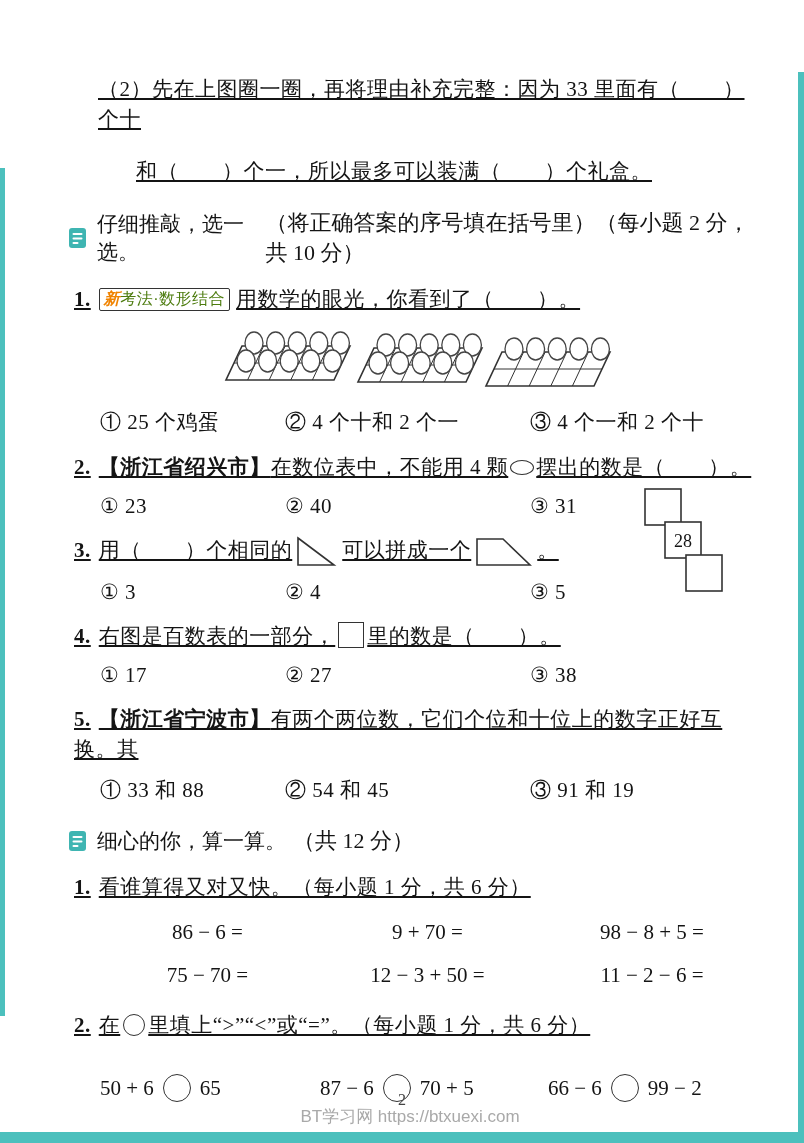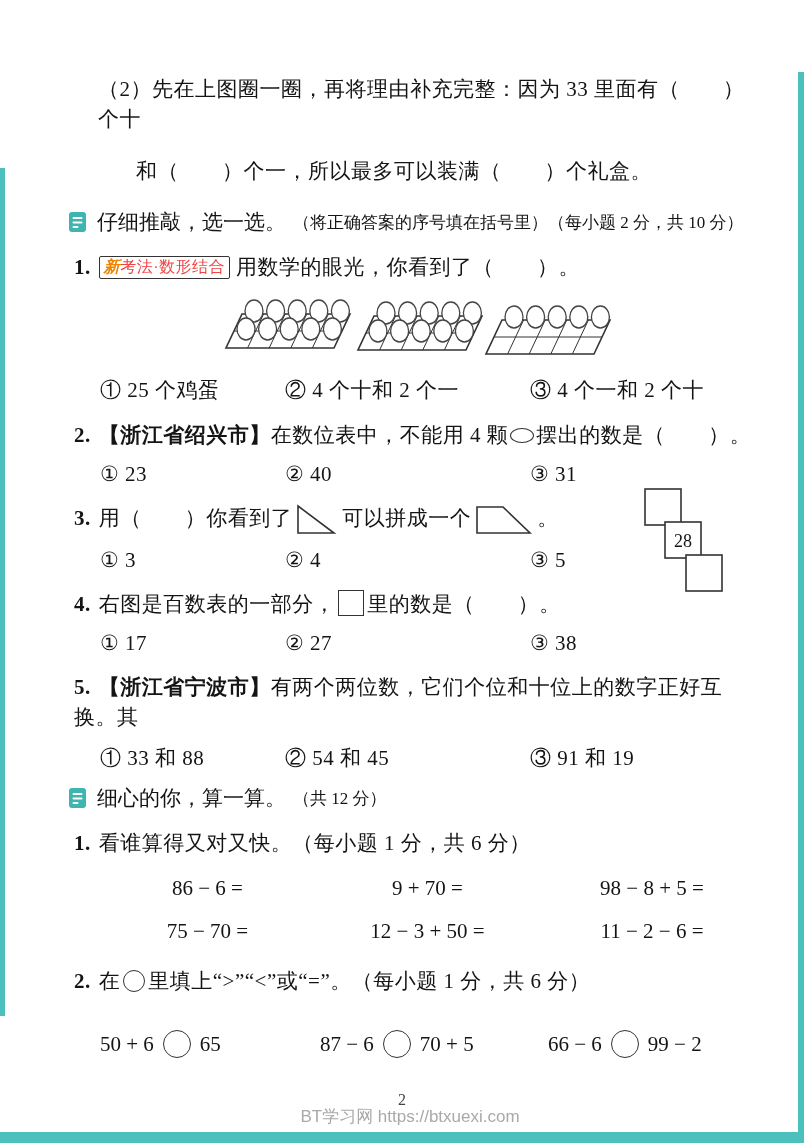--- a/index.html
+++ b/index.html
@@ -5,34 +5,34 @@
   html,body{margin:0;padding:0;background:#fff;}
   .paper{
     position:relative;width:804px;height:1143px;background:#fff;overflow:hidden;
     font-family:"Liberation Serif","DejaVu Serif",serif;color:#141414;
   }
   .edge{position:absolute;background:#4cc0bd;}
   .edge-left{left:0;top:168px;width:5px;height:848px;}
   .edge-right{right:0;top:72px;width:6px;height:1071px;}
   .edge-bottom{left:0;bottom:0;width:100%;height:11px;}
   .content{padding:74px 40px 0 74px;position:relative;}
-  .line{font-size:21px;line-height:30px;letter-spacing:.5px;}
+  .line{font-size:21px;line-height:30px;letter-spacing:.5px;text-decoration:underline;}
   .intro1{margin-left:24px;}
   .intro2{margin-left:62px;margin-top:22px;}
   .sec-h{margin-top:22px;margin-left:-8px;font-size:21px;display:flex;align-items:center;gap:7px;}
   .sec-title{font-weight:normal;font-family:"Liberation Sans","DejaVu Sans",sans-serif;font-size:21px;}
-  .sec-note{font-size:17px;}
+  .sec-note{font-size:22px;}
   .qline{margin-top:16px;}
   .qnum{font-weight:bold;margin-right:8px;}
   .src{font-weight:bold;}
   .badge{display:inline-block;border:1.5px solid #333;border-radius:2px;padding:0 4px 1px 4px;
     font-size:16px;line-height:20px;vertical-align:2px;margin-right:6px;
     font-family:"Liberation Sans","DejaVu Sans",sans-serif;}
   .badge .new{color:#f08300;font-style:italic;font-weight:bold;}
-  .badge .rest{color:#ef4444;}
+  .badge .rest{color:#4d7c0f;}
   .opts{display:grid;margin-left:26px;margin-top:12px;font-size:21px;letter-spacing:.5px;}
   .opts-wide{grid-template-columns:185px 245px auto;}
   .eggs-wrap{margin:10px auto 0 auto;display:block;}
   .calc{display:grid;grid-template-columns:215px 225px auto;margin-left:26px;margin-top:18px;font-size:21px;text-align:center;}
   .cmp{display:grid;grid-template-columns:220px 228px auto;margin-left:26px;margin-top:34px;font-size:21px;align-items:center;}
   .cmp-circle{display:inline-block;width:26px;height:26px;border:1.6px solid #333;border-radius:50%;
     vertical-align:-7px;margin:0 9px;}
   .oval{display:inline-block;width:22px;height:13px;border:1.5px solid #333;border-radius:50%;
     vertical-align:-1px;margin:0 2px;}
   .circle-sm{display:inline-block;width:20px;height:20px;border:1.5px solid #333;border-radius:50%;
@@ -137,21 +137,21 @@
     <div class="line qline">
       <span class="qnum">2.</span><span class="src">【浙江省绍兴市】</span><span>在数位表中，不能用 4 颗</span><span class="oval"></span><span>摆出的数是（　　）。</span>
     </div>
     <div class="opts opts-wide">
       <span>① 23</span>
       <span>② 40</span>
       <span>③ 31</span>
     </div>
 
     <div class="line qline">
-      <span class="qnum">3.</span><span>用（　　）你看到了</span><svg class="shape" width="42" height="32" viewBox="0 0 42 32">
+      <span class="qnum">3.</span><span>用（　　）个相同的</span><svg class="shape" width="42" height="32" viewBox="0 0 42 32">
         <path d="M2,2 L38,29 L2,29 Z" fill="#fff" stroke="#333" stroke-width="1.6"></path>
         </svg><span>可以拼成一个</span><svg class="shape" width="58" height="32" viewBox="0 0 58 32">
         <path d="M2,3 L28,3 L55,29 L2,29 Z" fill="#fff" stroke="#333" stroke-width="1.6"></path>
         </svg><span>。</span>
     </div>
     <div class="opts opts-wide">
       <span>① 3</span>
       <span>② 4</span>
       <span>③ 5</span>
     </div>
@@ -167,21 +167,21 @@
 
     <div class="line qline">
       <span class="qnum">5.</span><span class="src">【浙江省宁波市】</span><span>有两个两位数，它们个位和十位上的数字正好互换。其</span>
     </div>
     <div class="opts opts-wide">
       <span>① 33 和 88</span>
       <span>② 54 和 45</span>
       <span>③ 91 和 19</span>
     </div>
 
-    <div class="sec-h" style="margin-top:12px;">
+    <div class="sec-h" style="margin-top:22px;">
       <span style="display:inline-flex;">
         <svg width="24" height="24" viewBox="0 0 24 24">
           <rect x="3" y="2" width="17" height="20" rx="3" fill="#3fb5b2"></rect>
           <rect x="6.5" y="7" width="10" height="2" rx="1" fill="#fff"></rect>
           <rect x="6.5" y="11.5" width="10" height="2" rx="1" fill="#fff"></rect>
           <rect x="6.5" y="16" width="6" height="2" rx="1" fill="#fff"></rect>
         </svg>
       </span>
       <span class="sec-title">细心的你，算一算。</span>
       <span class="sec-note">（共 12 分）</span>

